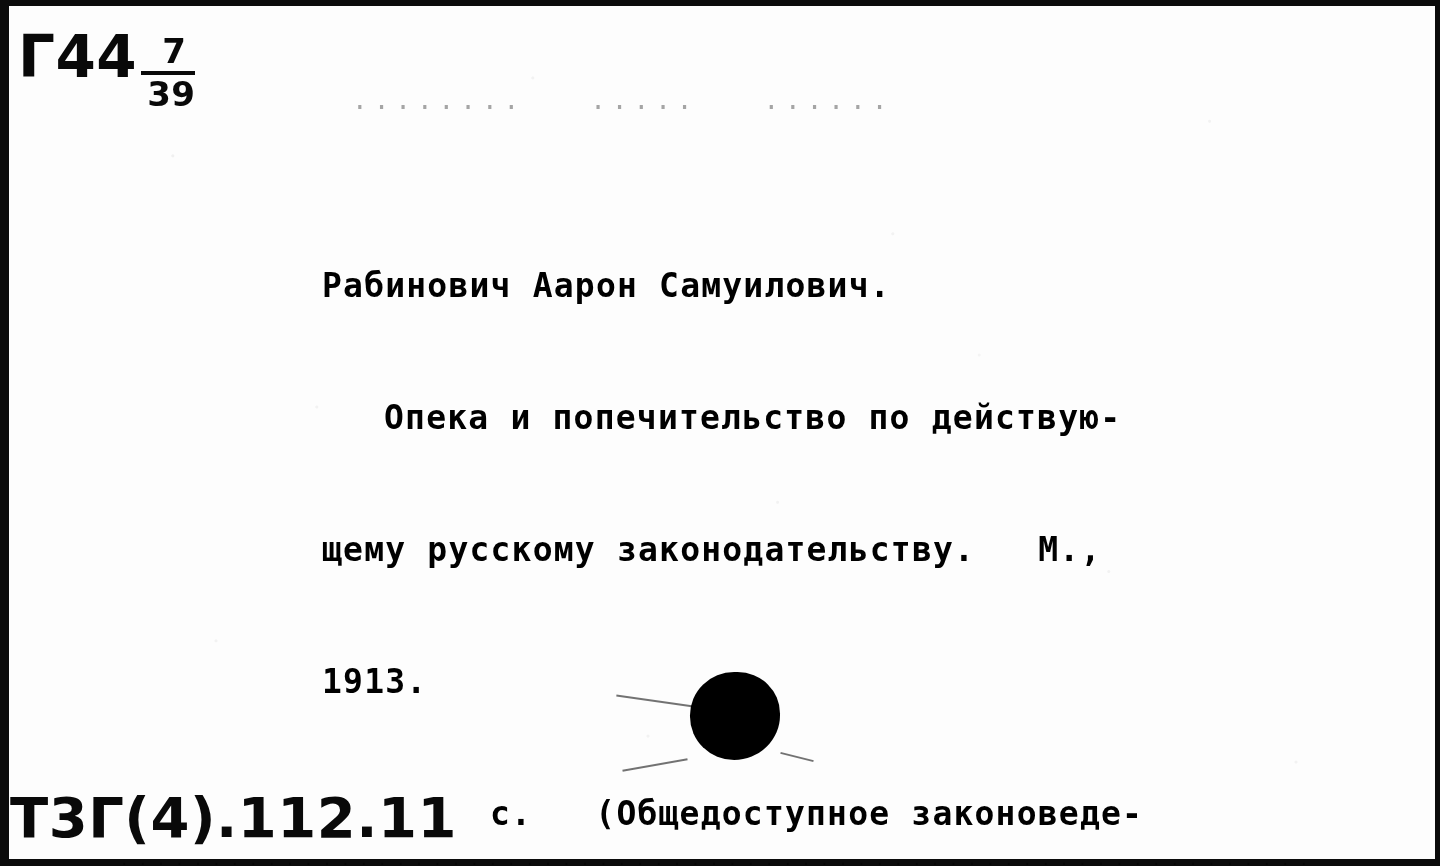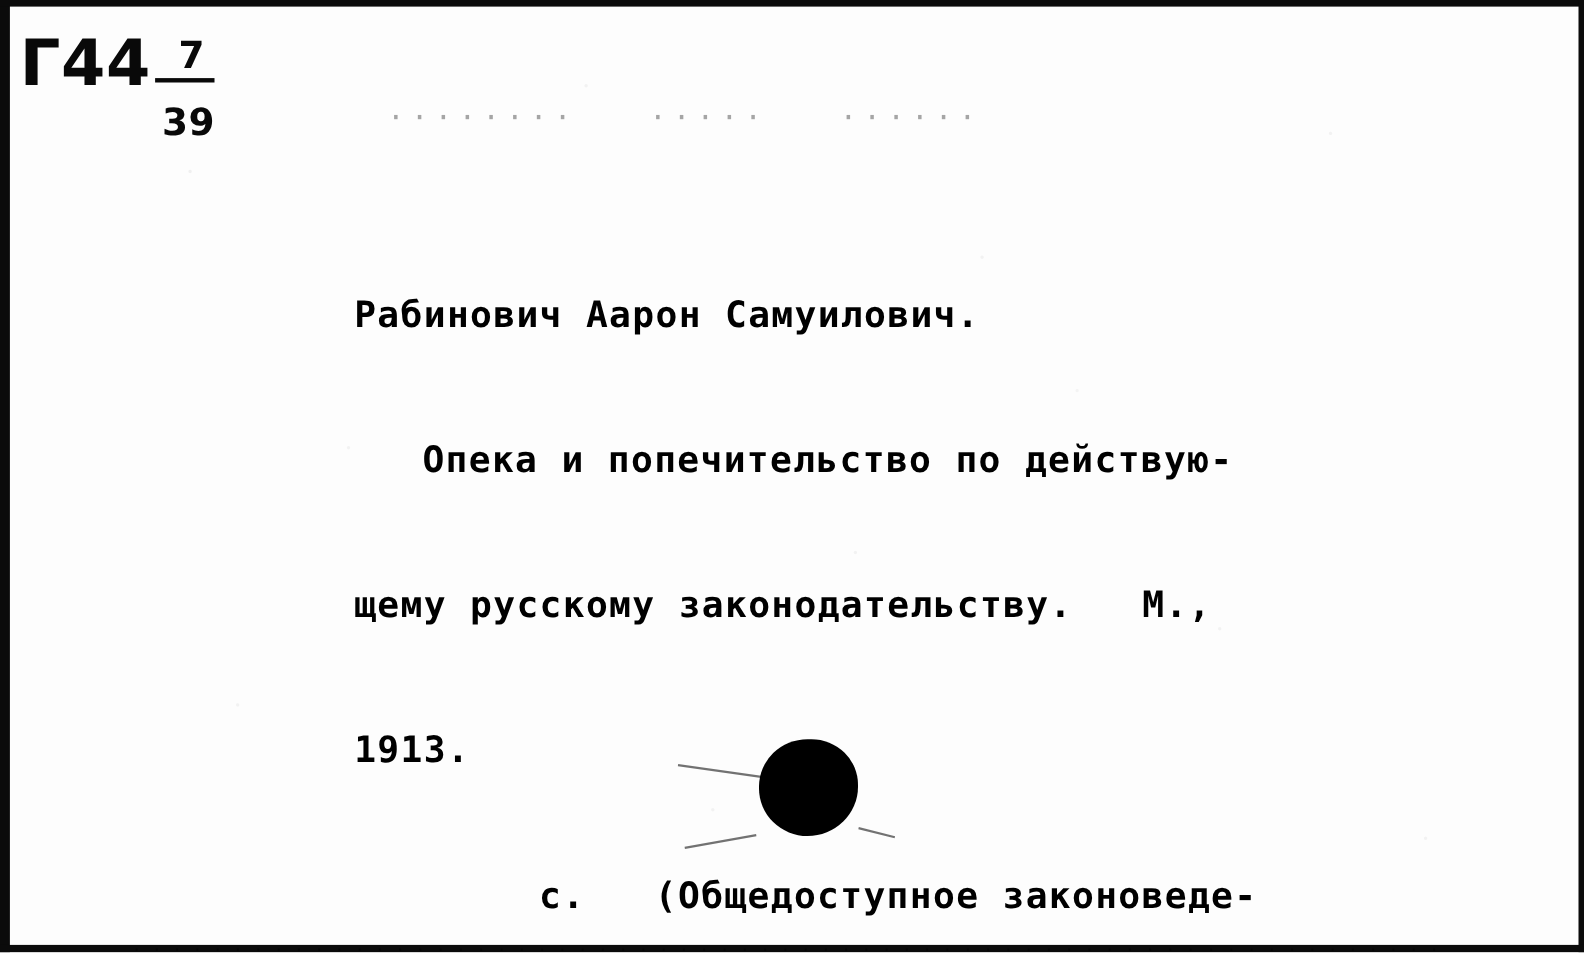--- a/index.html
+++ b/index.html
@@ -75,21 +75,21 @@
     margin-top: 4px;
   }
   #shelfmark .sm-frac .bar {
     display: block;
     width: 54px;
     height: 4px;
     background: #090909;
     margin: 1px 0 2px 0;
   }
   #shelfmark .sm-frac .num { margin-left: 12px; }
-  #shelfmark .sm-frac .den { margin-left: 6px; margin-top: 18px; }
+  #shelfmark .sm-frac .den { margin-left: 6px; }
 
   #classmark {
     left: 10px;
     bottom: 20px;
     font-size: 56px;
     line-height: 1;
   }
 
   
   #faint-header {
@@ -183,16 +183,17 @@
     <span class="ln">1913.</span>
     <span class="ln ind2">с.   (Общедоступное законоведе-</span>
     
   </div>
 
   <div class="blot-streak streak-a"></div>
   <div class="blot-streak streak-b"></div>
   <div class="blot-streak streak-c"></div>
   <div id="ink-blot"></div>
 
+  <div id="classmark" class="handwriting">Т3Г(4).112.11</div>
 
   <div id="bottom-smudge">······································································</div>
 
 </div>
 
 </body></html>

